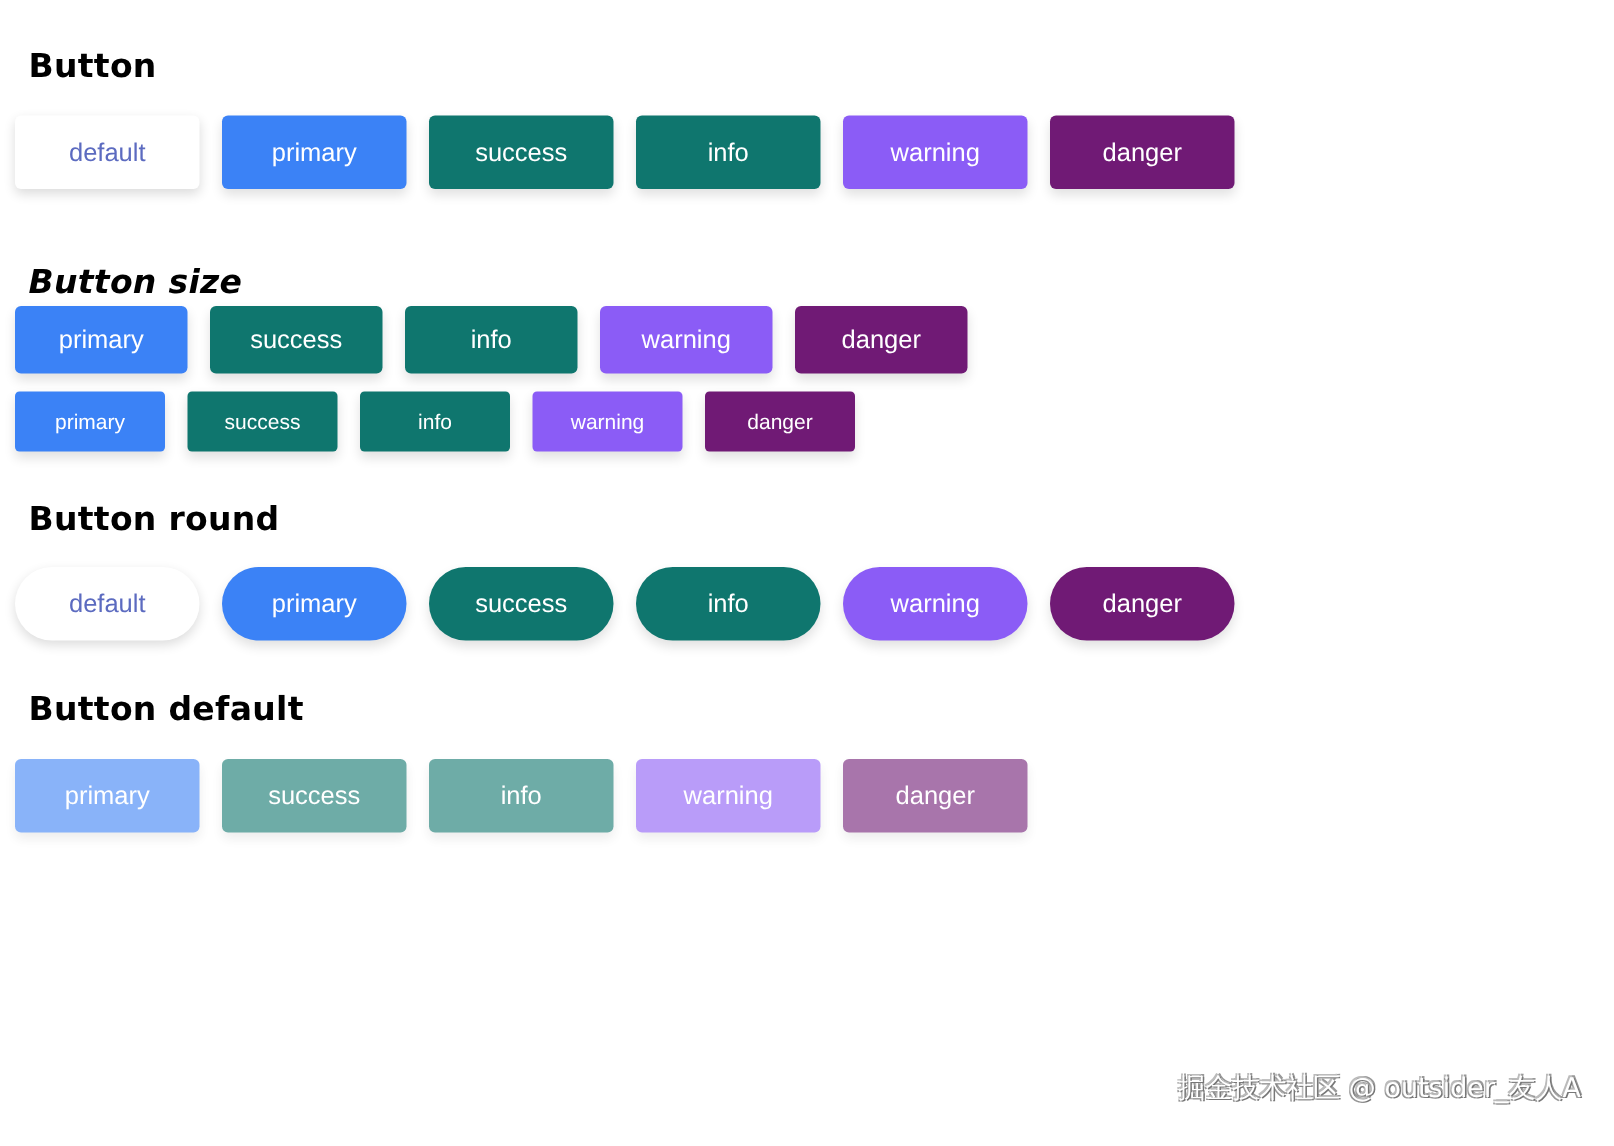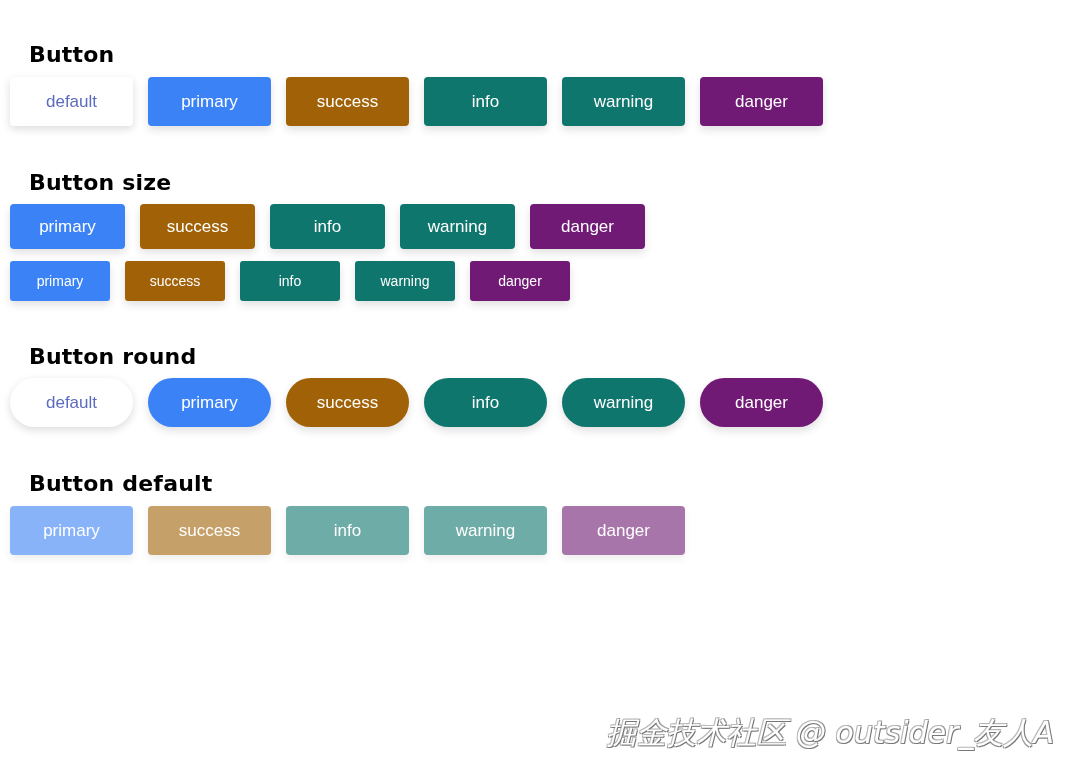--- a/index.html
+++ b/index.html
@@ -1,49 +1,49 @@
 <!DOCTYPE html>
 <html><head>
 <meta charset="utf-8">
 <style>
   html, body { margin:0; padding:0; background:#ffffff; }
   body { width:1076px; height:764px; position:relative; overflow:hidden; font-family:"DejaVu Sans", sans-serif; }
-  .heading { position:absolute; left:11px; margin:18px; font-size:22px; font-weight:bold; color:#000; letter-spacing:0.2px; }
+  .heading { position:absolute; left:11px; margin:8px; font-size:22px; font-weight:bold; color:#000; letter-spacing:0.2px; }
   .row { position:absolute; left:10px; display:flex; }
   .btn { box-sizing:border-box; border:none; color:#fff; font-family:"Liberation Sans", sans-serif;
          display:flex; align-items:center; justify-content:center; cursor:pointer;
          box-shadow:0 4px 8px rgba(0,0,0,0.12); }
   .btn.lg { width:123px; height:49px; font-size:17px; border-radius:4px; margin-right:15px; }
   .btn.md { width:115px; height:45px; font-size:17px; border-radius:4px; margin-right:15px; }
   .btn.sm { width:100px; height:40px; font-size:14px; border-radius:3px; margin-right:15px; }
   .btn.round { border-radius:25px; }
   .btn.default { background:#ffffff; color:#5c6bc0; box-shadow:0 3px 8px rgba(0,0,0,0.14); }
   .btn.primary { background:#3b82f6; }
-  .btn.success { background:#a16207; }
+  .btn.success { background:#0f766e; }
   .btn.info { background:#0f766e; }
-  .btn.warning { background:#0f766e; }
+  .btn.warning { background:#8b5cf6; }
   .btn.danger { background:#701a75; }
   .btn.disabled { opacity:0.6; cursor:not-allowed; }
-  .watermark { position:absolute; right:22px; top:713px; font-family:"DejaVu Sans", sans-serif; font-size:30px; color:#ffffff;
-               text-shadow: 1px 1px 0 #777, -1px -1px 0 #bbb, 1px -1px 0 #999, -1px 1px 0 #999; font-style: italic; }
+  .watermark { position:absolute; right:22px; top:713px; font-family:"DejaVu Sans", sans-serif; font-size:18px; color:#ffffff;
+               text-shadow: 1px 1px 0 #777, -1px -1px 0 #bbb, 1px -1px 0 #999, -1px 1px 0 #999; }
 </style>
 </head>
 <body>
 
 <h2 class="heading" style="top:24px;">Button</h2>
 <div class="row" style="top:77px;">
   <button class="btn lg default">default</button>
   <button class="btn lg primary">primary</button>
   <button class="btn lg success">success</button>
   <button class="btn lg info">info</button>
   <button class="btn lg warning">warning</button>
   <button class="btn lg danger">danger</button>
 </div>
 
-<h2 class="heading" style="top:152px;">Button size</h2>
+<h2 class="heading" style="top:168px;font-style:italic;">Button size</h2>
 <div class="row" style="top:204px;">
   <button class="btn md primary">primary</button>
   <button class="btn md success">success</button>
   <button class="btn md info">info</button>
   <button class="btn md warning">warning</button>
   <button class="btn md danger">danger</button>
 </div>
 <div class="row" style="top:261px;">
   <button class="btn sm primary">primary</button>
   <button class="btn sm success">success</button>

